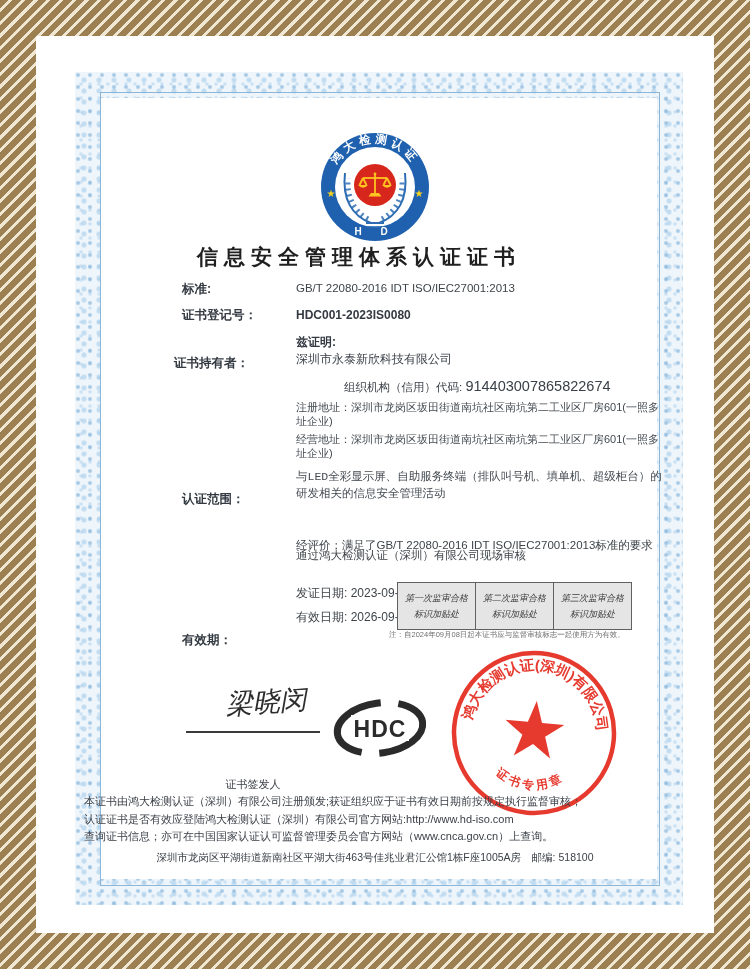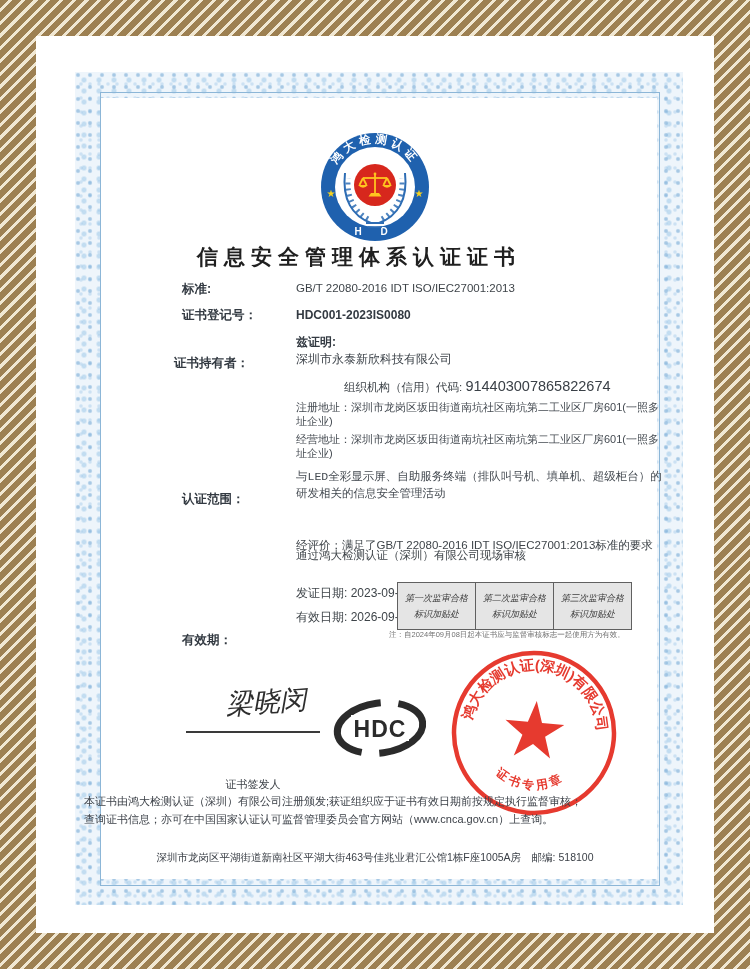--- a/index.html
+++ b/index.html
@@ -155,15 +155,16 @@
     <textPath href="#sealTopArc" startOffset="50%" text-anchor="middle">鸿大检测认证(深圳)有限公司</textPath>
   </text>
   <polygon points="88,56 95.1,77.3 117.5,77.4 99.4,90.7 106.2,112.1 88,99 69.8,112.1 76.6,90.7 58.5,77.4 80.9,77.3" fill="#e42b1f"></polygon>
   <text font-size="12" font-weight="bold" fill="#e42b1f" letter-spacing="3">
     <textPath href="#sealBottomArc" startOffset="50%" text-anchor="middle">证书专用章</textPath>
   </text>
 </svg>
 
 <div class="abs footer-para">
   <div>本证书由鸿大检测认证（深圳）有限公司注册颁发;获证组织应于证书有效日期前按规定执行监督审核；</div>
+  <div>认证证书是否有效应登陆鸿大检测认证（深圳）有限公司官方网站:http://www.hd-iso.com</div>
   <div>查询证书信息；亦可在中国国家认证认可监督管理委员会官方网站（www.cnca.gov.cn）上查询。</div>
 </div>
 <div class="abs footer-addr">深圳市龙岗区平湖街道新南社区平湖大街463号佳兆业君汇公馆1栋F座1005A房　邮编: 518100</div>
 
 </body></html>

